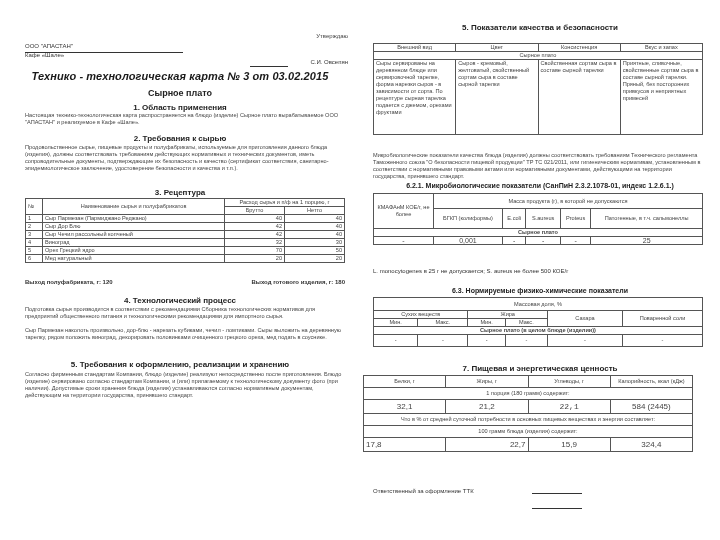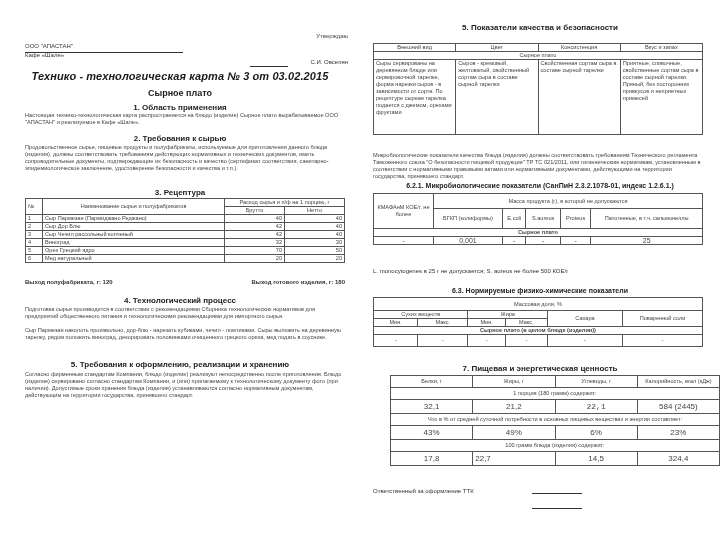--- a/index.html
+++ b/index.html
@@ -181,53 +181,47 @@
       <td style="text-align:center;">-</td>
       <td style="text-align:center;">-</td>
       <td style="text-align:center;">-</td>
       <td style="text-align:center;">-</td>
       <td style="text-align:center;">-</td>
     </tr>
   </tbody>
     </table>
 
   <div class="abs sec-title" style="left:0;width:360px;top:364px;">7. Пищевая и энергетическая ценность</div>
-  <table class="abs tiny" style="left:30px;top:375px;width:330px;padding-left:18px;">
+  <table class="abs tiny" style="left:3px;top:375px;width:330px;padding-left:18px;">
     <tbody>
         <tr style="height:12px;">
       <td style="text-align:center;width:25%;">Белки, г</td>
       <td style="text-align:center;width:25%;">Жиры, г</td>
       <td style="text-align:center;width:25%;">Углеводы, г</td>
       <td style="text-align:center;width:25%;">Калорийность, ккал (кДж)</td>
     </tr>
     <tr style="height:12px;">
           <td colspan="4" style="text-align:center;">1 порция (180 грамм) содержит:</td>
         </tr>
     <tr style="font-size:8px;height:14px;">
       <td style="text-align:center;">32,1</td>
       <td style="text-align:center;">21,2</td>
       <td style="text-align:center;font-family:Liberation Mono, monospace;">22,1</td>
       <td style="text-align:center;">584 (2445)</td>
     </tr>
     <tr style="height:12px;">
           <td colspan="4" style="text-align:center;">Что в % от средней суточной потребности в основных пищевых веществах и энергии составляет:</td>
         </tr>
+    <tr style="height:12px;">
+          <td colspan="4" style="text-align:center;">100 грамм блюда (изделия) содержит:</td>
+        </tr>
     <tr style="font-size:8px;height:14px;">
-      <td style="text-align:center;">43%</td>
-      <td style="text-align:center;">49%</td>
-      <td style="text-align:center;">6%</td>
-      <td style="text-align:center;">23%</td>
-    </tr>
-    <tr style="height:12px;">
-          <td colspan="4" style="text-align:center;">100 грамм блюда (изделия) содержит:</td>
-        </tr>
-    <tr style="font-size:8px;height:14px;">
-      <td style="text-align:center;">17,8</td>
-      <td style="text-align:left;margin-top:24px;">22,7</td>
-      <td style="text-align:center;">14,5</td>
+      <td style="text-align:left;">17,8</td>
+      <td style="text-align:right;margin-top:24px;">22,7</td>
+      <td style="text-align:center;">15,9</td>
       <td style="text-align:center;">324,4</td>
     </tr>
   </tbody>
     </table>
 
   <div class="abs small" style="left:13px;top:488px;">Ответственный за оформление ТТК</div>
   <div class="abs line" style="left:172px;top:493px;width:50px;"></div>
   <div class="abs line" style="left:172px;top:508px;width:50px;"></div>
 </div>
 

